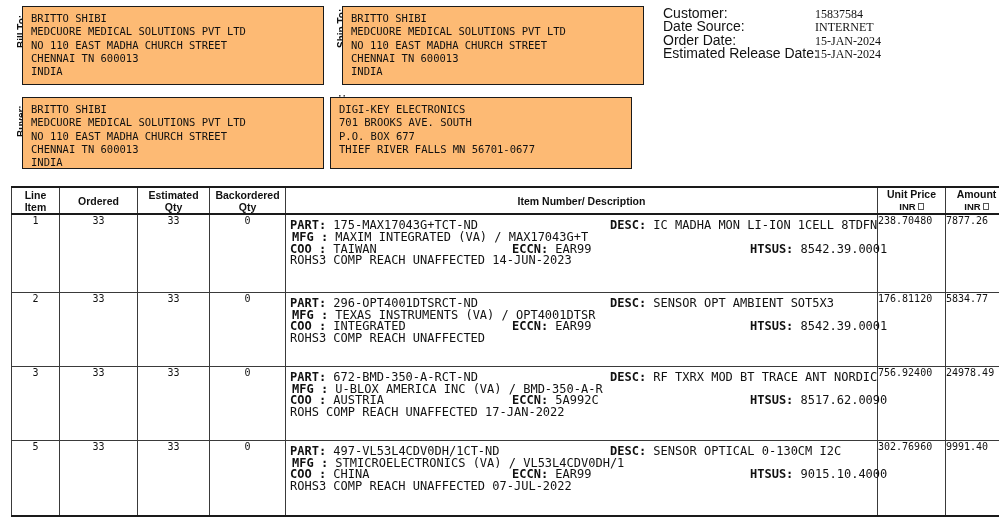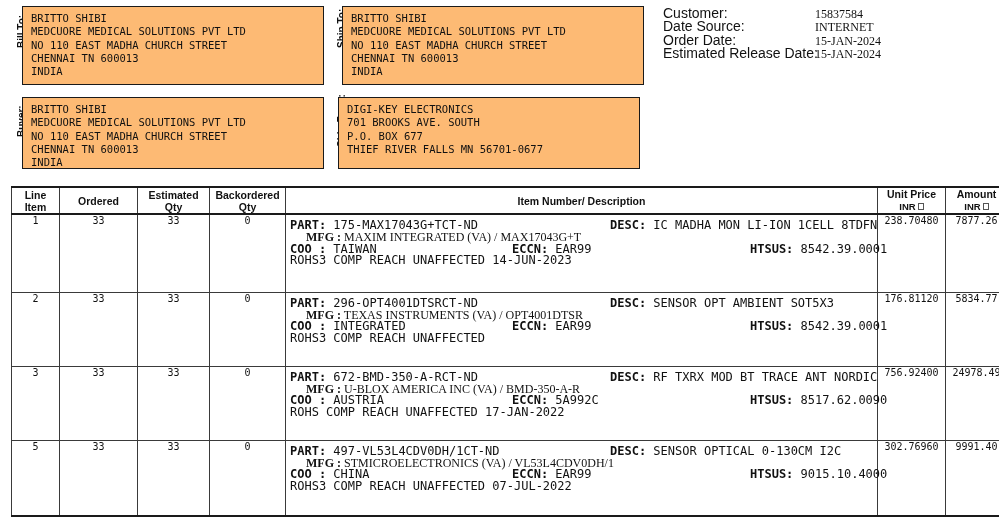--- a/index.html
+++ b/index.html
@@ -48,21 +48,21 @@
     color: #111111;
     transform: rotate(-90deg);
     transform-origin: left top;
     white-space: nowrap;
   }
 
   
   #bill-to-box   { left: 22px;  top: 6px;   width: 302px; height: 79px; }
   #ship-to-box   { left: 342px; top: 6px;   width: 302px; height: 79px; }
   #buyer-box     { left: 22px;  top: 97px;  width: 302px; height: 72px; }
-  #ship-from-box { left: 338px; top: 97px;  width: 302px; height: 72px; }
+  #ship-from-box { left: 330px; top: 97px;  width: 302px; height: 72px; }
 
   
   #bill-to-label   { left: 16px;  top: 48px; }
   #ship-to-label   { left: 336px; top: 48px; }
   #buyer-label     { left: 16px;  top: 137px; }
   #ship-from-label { left: 336px; top: 147px; }
 
   
   .meta {
     position: absolute;
@@ -144,21 +144,20 @@
   .num-cell {
     font-family: "DejaVu Sans Mono", monospace;
     font-size: 10px;
     text-align: center;
     padding-top: 5px;
     color: #111111;
   }
   .money-cell {
     font-family: "DejaVu Sans Mono", monospace;
     font-size: 10px;
-    text-align: center;
     padding-top: 5px;
     color: #111111;
   }
   .hdr-sub {
     display: block;
     font-size: 9.5px;
     font-weight: bold;
     margin-top: 1px;
   }
   .tofu {
@@ -180,21 +179,21 @@
     color: #111111;
   }
   .dline {
     position: relative;
     height: 11.6px;
     white-space: nowrap;
   }
   .dk { font-weight: bold; }
   .seg-part { position: absolute; left: 0; }
   .seg-desc { position: absolute; left: 320px; }
-  .seg-mfg  { position: absolute; left: 16px; font-family: Liberation Serif, serif; }
+  .seg-mfg  { position: absolute; left: 2px; }
   .seg-coo  { position: absolute; left: 0; }
   .seg-eccn { position: absolute; left: 222px; }
   .seg-htsus{ position: absolute; left: 420px; margin-left: 40px; }
   .seg-rohs { position: absolute; left: 0; }
 
   .row-h-a { height: 78px; }
   .row-h-b { height: 74px; }
   .row-h-c { height: 74px; }
   .row-h-d { height: 76px; }
 </style>

